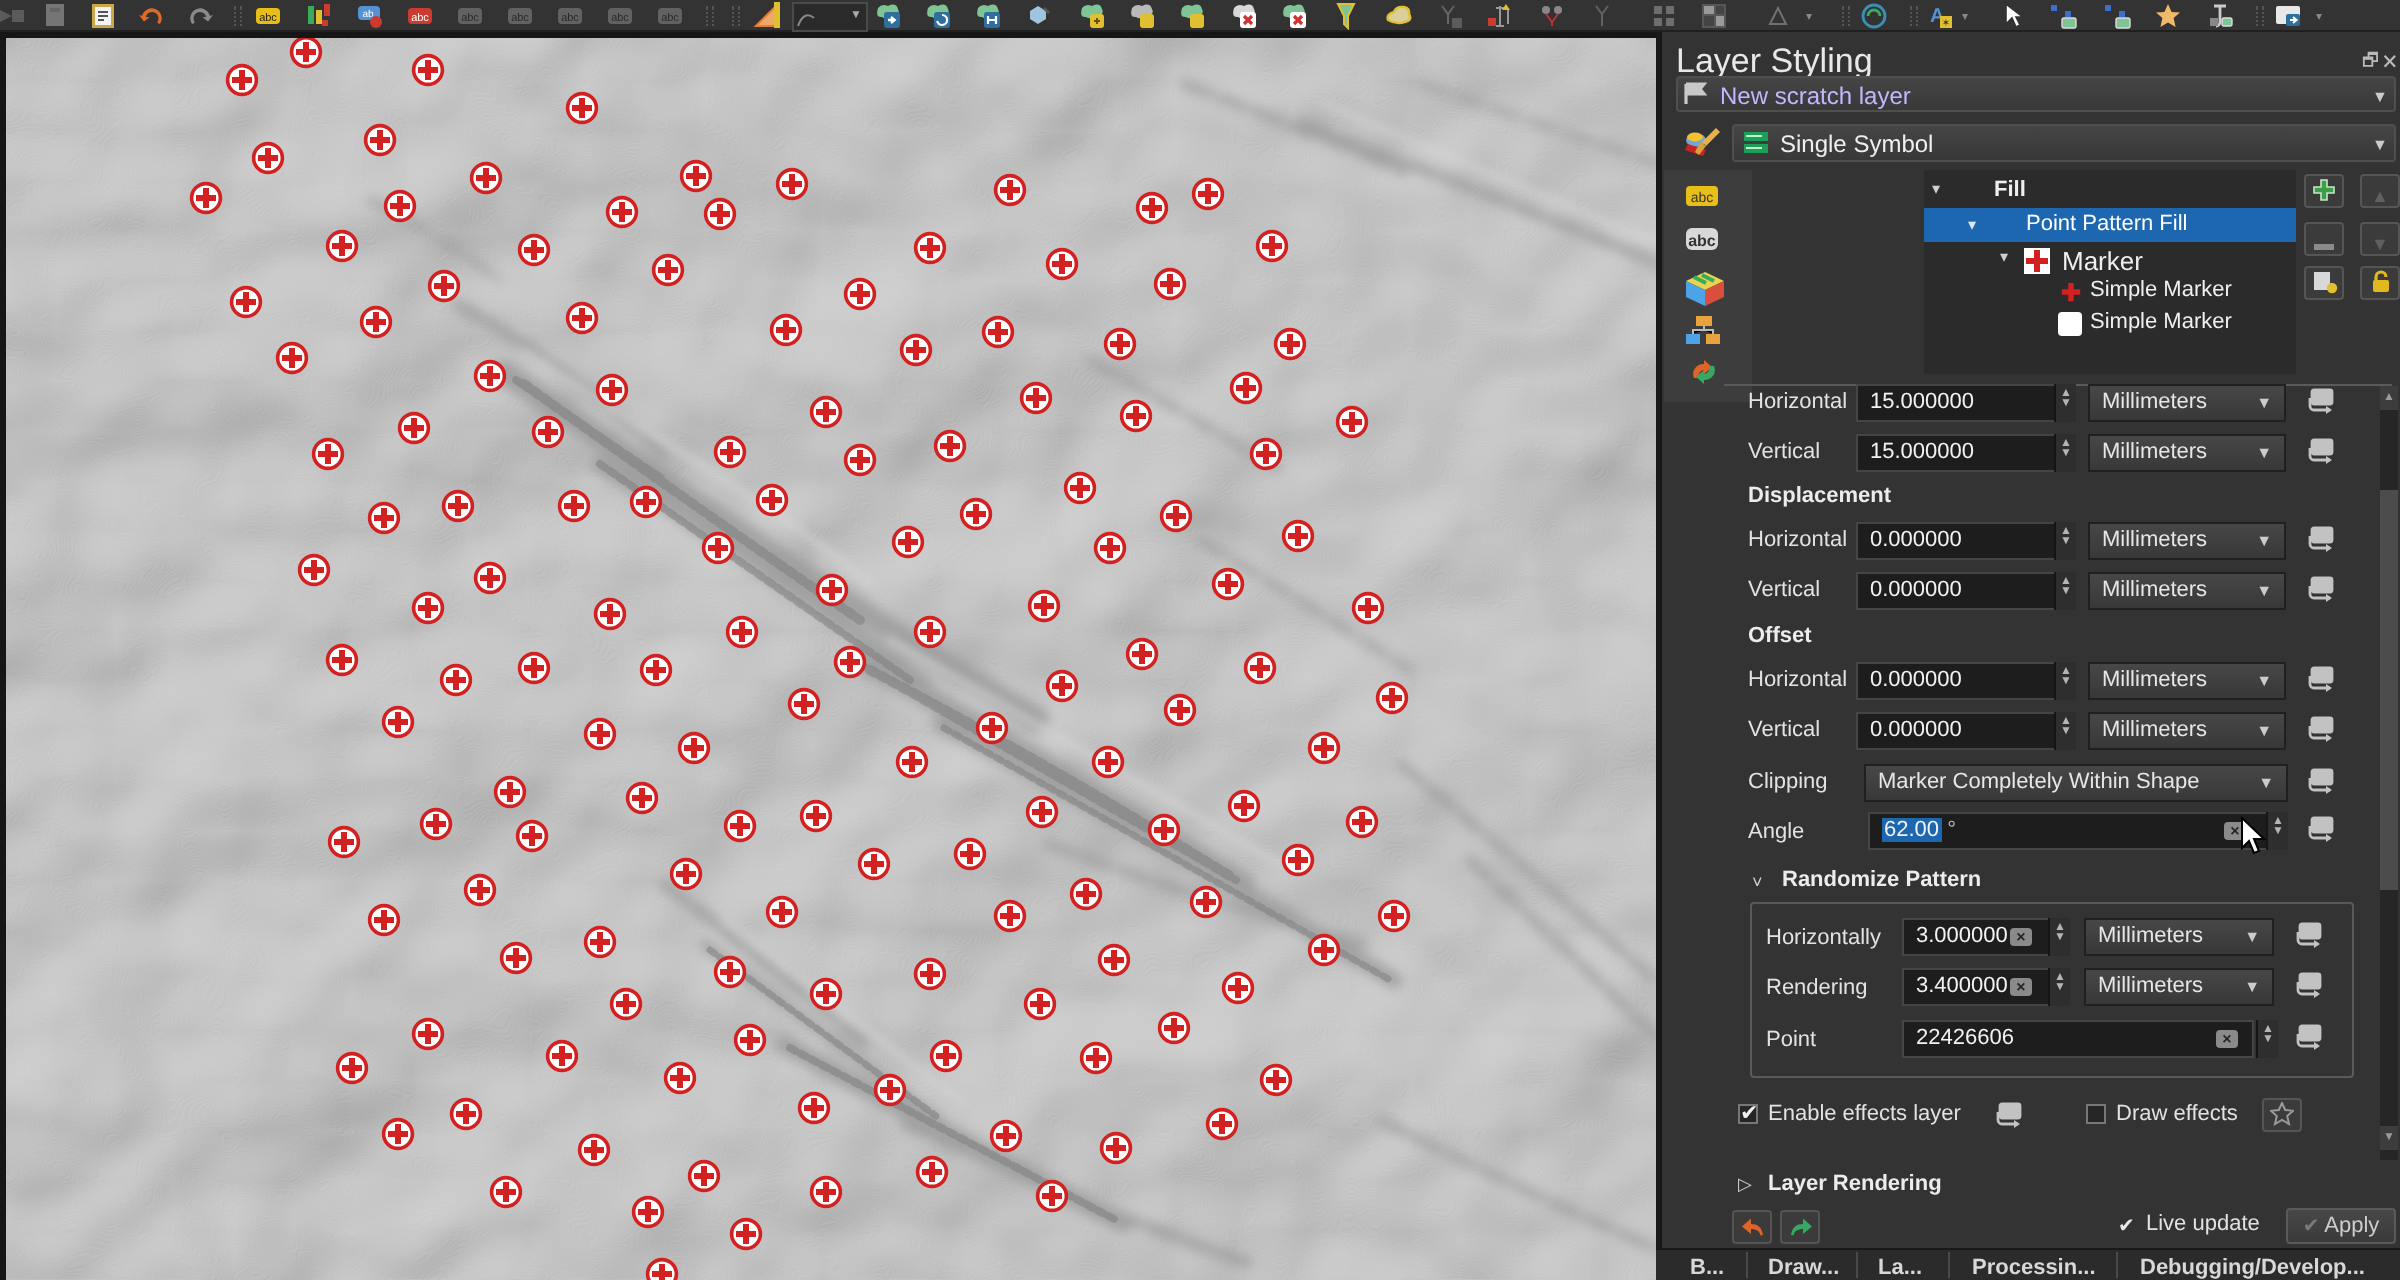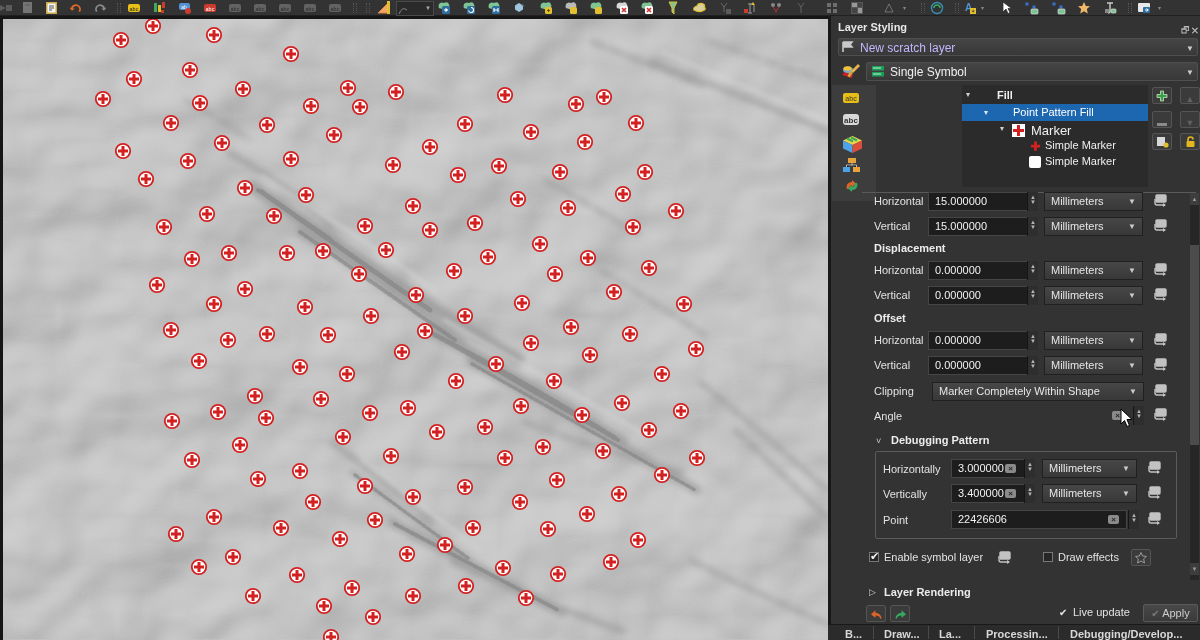--- a/index.html
+++ b/index.html
@@ -422,21 +422,21 @@
 <use href="#mk" x="638" y="540"></use>
 <use href="#mk" x="503" y="568"></use>
 <use href="#mk" x="558" y="574"></use>
 <use href="#mk" x="611" y="562"></use>
 <use href="#mk" x="526" y="598"></use>
 <use href="#mk" x="331" y="637"></use>
 </g>
 </g>
 </svg>
 <div style="position:absolute;left:828px;top:16px;width:372px;height:624px;background:#333333;border-left:3px solid #191919;box-sizing:border-box"></div>
-<div style="position:absolute;left:838px;top:21px;color:#e8e8e8;font-size:11px;font-weight:bold;white-space:nowrap">Layer Styling</div>
+<div style="position:absolute;left:838px;top:21px;color:#e8e8e8;font-size:17px;font-weight:normal;white-space:nowrap">Layer Styling</div>
 <div style="position:absolute;left:1181px;top:23px;color:#b9b9b9;font-size:9px;letter-spacing:1px">🗗<span style="margin-left:1px">🗙</span></div>
 <div style="position:absolute;left:838px;top:38px;width:360px;height:18px;background:linear-gradient(#454545,#383838);border:1px solid #4f4f4f;border-radius:2px;box-sizing:border-box"></div>
 <svg style="position:absolute;left:842px;top:41px" width="15" height="12" viewBox="0 0 15 12">
       <path d="M1,1 v10 M1,1 h9 l-2,2.5 2,2.5 h-9" stroke="#c9c9c9" stroke-width="1.6" fill="#c9c9c9"></path>
     </svg>
 <div style="position:absolute;left:860px;top:41px;color:#c4b5fd;font-size:12px;font-weight:normal;white-space:nowrap">New scratch layer</div>
 <div style="position:absolute;left:1186px;top:44px;color:#cbcbcb;font-size:8px">▼</div>
 <svg style="position:absolute;left:842px;top:62px" width="18" height="18" viewBox="0 0 18 18">
 <ellipse cx="6" cy="8" rx="5" ry="3.4" fill="#6fa8dc"></ellipse>
       <ellipse cx="5.5" cy="6.5" rx="4" ry="2.2" fill="#f1c232"></ellipse>
@@ -599,54 +599,55 @@
 <div style="position:absolute;left:874px;top:385px;color:#e2e2e2;font-size:11px;font-weight:normal;white-space:nowrap">Clipping</div>
 <div style="position:absolute;left:932px;top:382px;width:212px;height:19px;background:linear-gradient(#474747,#383838);border:1px solid #202020;box-sizing:border-box;color:#e6e6e6;font-size:11px;line-height:17px;padding-left:6px">Marker Completely Within Shape<span style="position:absolute;right:6px;top:0px;color:#cbcbcb;font-size:8px">▼</span></div>
 <div style="position:absolute;left:1152px;top:383px;width:22px;height:17px"><svg width="20" height="16" viewBox="0 0 20 16">
         <g fill="none" stroke="#c2c2c2" stroke-width="1.4">
           <rect x="4" y="2" width="10" height="7" rx="1" fill="#c2c2c2"></rect>
           <path d="M3,6 v4 a2,2 0 0 0 2,2 h8"></path>
           <path d="M11,10 l3,2 -3,2" fill="#c2c2c2" stroke="none"></path>
         </g>
       </svg></div>
 <div style="position:absolute;left:874px;top:410px;color:#e2e2e2;font-size:11px;font-weight:normal;white-space:nowrap">Angle</div>
+<div style="position:absolute;left:934px;top:406px;width:210px;height:19px;background:#1d1d1d;border:1px solid #454545;box-sizing:border-box;color:#f2f2f2;font-size:11px;line-height:17px;padding-left:6px"><span style="background:#1d66b0;padding:0 1px">62.00</span><span style="color:#bbb"> °</span></div>
 <div style="position:absolute;left:1112px;top:411px;width:11px;height:9px;background:#8a8a8a;border-radius:2px;color:#262626;font-size:8px;line-height:9px;text-align:center;font-weight:bold">×</div>
 <div style="position:absolute;left:1133px;top:406px;width:10px;height:19px;background:#2e2e2e;border-left:1px solid #151515;color:#b5b5b5;font-size:6px;line-height:5px;text-align:center">
       <div style="margin-top:3px">▲</div>
       <div>▼</div>
     </div>
 <div style="position:absolute;left:1152px;top:407px;width:22px;height:17px"><svg width="20" height="16" viewBox="0 0 20 16">
         <g fill="none" stroke="#c2c2c2" stroke-width="1.4">
           <rect x="4" y="2" width="10" height="7" rx="1" fill="#c2c2c2"></rect>
           <path d="M3,6 v4 a2,2 0 0 0 2,2 h8"></path>
           <path d="M11,10 l3,2 -3,2" fill="#c2c2c2" stroke="none"></path>
         </g>
       </svg></div>
 <svg style="position:absolute;left:1120px;top:408px;z-index:60" width="14" height="20" viewBox="0 0 14 20">
       <path d="M1,1 L1,16 L4.5,12.5 L7,18.5 L9.5,17.5 L7,11.5 L12,11.5 Z" fill="#fff" stroke="#000" stroke-width="1"></path>
     </svg>
 <div style="position:absolute;left:876px;top:436px;color:#cfcfcf;font-size:9px;font-weight:normal;white-space:nowrap">˅</div>
-<div style="position:absolute;left:891px;top:434px;color:#ececec;font-size:11px;font-weight:bold;white-space:nowrap">Debugging Pattern</div>
+<div style="position:absolute;left:891px;top:434px;color:#ececec;font-size:11px;font-weight:bold;white-space:nowrap">Randomize Pattern</div>
 <div style="position:absolute;left:875px;top:451px;width:302px;height:88px;border:1px solid #5a5a5a;border-radius:2px;box-sizing:border-box"></div>
 <div style="position:absolute;left:883px;top:463px;color:#e2e2e2;font-size:11px;font-weight:normal;white-space:nowrap">Horizontally</div>
 <div style="position:absolute;left:951px;top:459px;width:84px;height:19px;background:#1d1d1d;border:1px solid #454545;box-sizing:border-box;color:#f2f2f2;font-size:11px;line-height:17px;padding-left:6px">3.000000</div>
 <div style="position:absolute;left:1005px;top:464px;width:11px;height:9px;background:#8a8a8a;border-radius:2px;color:#262626;font-size:8px;line-height:9px;text-align:center;font-weight:bold">×</div>
 <div style="position:absolute;left:1024px;top:459px;width:10px;height:19px;background:#2e2e2e;border-left:1px solid #151515;color:#b5b5b5;font-size:6px;line-height:5px;text-align:center">
       <div style="margin-top:3px">▲</div>
       <div>▼</div>
     </div>
 <div style="position:absolute;left:1042px;top:459px;width:95px;height:19px;background:linear-gradient(#474747,#383838);border:1px solid #202020;box-sizing:border-box;color:#e6e6e6;font-size:11px;line-height:17px;padding-left:6px">Millimeters<span style="position:absolute;right:6px;top:0px;color:#cbcbcb;font-size:8px">▼</span></div>
 <div style="position:absolute;left:1146px;top:460px;width:22px;height:17px"><svg width="20" height="16" viewBox="0 0 20 16">
         <g fill="none" stroke="#c2c2c2" stroke-width="1.4">
           <rect x="4" y="2" width="10" height="7" rx="1" fill="#c2c2c2"></rect>
           <path d="M3,6 v4 a2,2 0 0 0 2,2 h8"></path>
           <path d="M11,10 l3,2 -3,2" fill="#c2c2c2" stroke="none"></path>
         </g>
       </svg></div>
-<div style="position:absolute;left:883px;top:488px;color:#e2e2e2;font-size:11px;font-weight:normal;white-space:nowrap">Vertically</div>
+<div style="position:absolute;left:883px;top:488px;color:#e2e2e2;font-size:11px;font-weight:normal;white-space:nowrap">Rendering</div>
 <div style="position:absolute;left:951px;top:484px;width:84px;height:19px;background:#1d1d1d;border:1px solid #454545;box-sizing:border-box;color:#f2f2f2;font-size:11px;line-height:17px;padding-left:6px">3.400000</div>
 <div style="position:absolute;left:1005px;top:489px;width:11px;height:9px;background:#8a8a8a;border-radius:2px;color:#262626;font-size:8px;line-height:9px;text-align:center;font-weight:bold">×</div>
 <div style="position:absolute;left:1024px;top:484px;width:10px;height:19px;background:#2e2e2e;border-left:1px solid #151515;color:#b5b5b5;font-size:6px;line-height:5px;text-align:center">
       <div style="margin-top:3px">▲</div>
       <div>▼</div>
     </div>
 <div style="position:absolute;left:1042px;top:484px;width:95px;height:19px;background:linear-gradient(#474747,#383838);border:1px solid #202020;box-sizing:border-box;color:#e6e6e6;font-size:11px;line-height:17px;padding-left:6px">Millimeters<span style="position:absolute;right:6px;top:0px;color:#cbcbcb;font-size:8px">▼</span></div>
 <div style="position:absolute;left:1146px;top:485px;width:22px;height:17px"><svg width="20" height="16" viewBox="0 0 20 16">
         <g fill="none" stroke="#c2c2c2" stroke-width="1.4">
           <rect x="4" y="2" width="10" height="7" rx="1" fill="#c2c2c2"></rect>
@@ -664,21 +665,21 @@
 <div style="position:absolute;left:1146px;top:511px;width:22px;height:17px"><svg width="20" height="16" viewBox="0 0 20 16">
         <g fill="none" stroke="#c2c2c2" stroke-width="1.4">
           <rect x="4" y="2" width="10" height="7" rx="1" fill="#c2c2c2"></rect>
           <path d="M3,6 v4 a2,2 0 0 0 2,2 h8"></path>
           <path d="M11,10 l3,2 -3,2" fill="#c2c2c2" stroke="none"></path>
         </g>
       </svg></div>
 <div style="position:absolute;left:869px;top:552px;width:10px;height:10px;background:#262626;border:1px solid #777;box-sizing:border-box">
       <span style="position:absolute;left:0px;top:-3px;color:#f0f0f0;font-size:11px">✔</span>
     </div>
-<div style="position:absolute;left:884px;top:551px;color:#e2e2e2;font-size:11px;font-weight:normal;white-space:nowrap">Enable symbol layer</div>
+<div style="position:absolute;left:884px;top:551px;color:#e2e2e2;font-size:11px;font-weight:normal;white-space:nowrap">Enable effects layer</div>
 <div style="position:absolute;left:996px;top:550px;width:22px;height:17px"><svg width="20" height="16" viewBox="0 0 20 16">
         <g fill="none" stroke="#c2c2c2" stroke-width="1.4">
           <rect x="4" y="2" width="10" height="7" rx="1" fill="#c2c2c2"></rect>
           <path d="M3,6 v4 a2,2 0 0 0 2,2 h8"></path>
           <path d="M11,10 l3,2 -3,2" fill="#c2c2c2" stroke="none"></path>
         </g>
       </svg></div>
 <div style="position:absolute;left:1043px;top:552px;width:10px;height:10px;background:#262626;border:1px solid #777;box-sizing:border-box"></div>
 <div style="position:absolute;left:1058px;top:551px;color:#e2e2e2;font-size:11px;font-weight:normal;white-space:nowrap">Draw effects</div>
 <div style="position:absolute;left:1131px;top:549px;width:20px;height:17px;background:#3b3b3b;border:1px solid #555;border-radius:2px;box-sizing:border-box;text-align:center"><svg width="12" height="12" viewBox="0 0 12 12" style="margin-top:1px">

